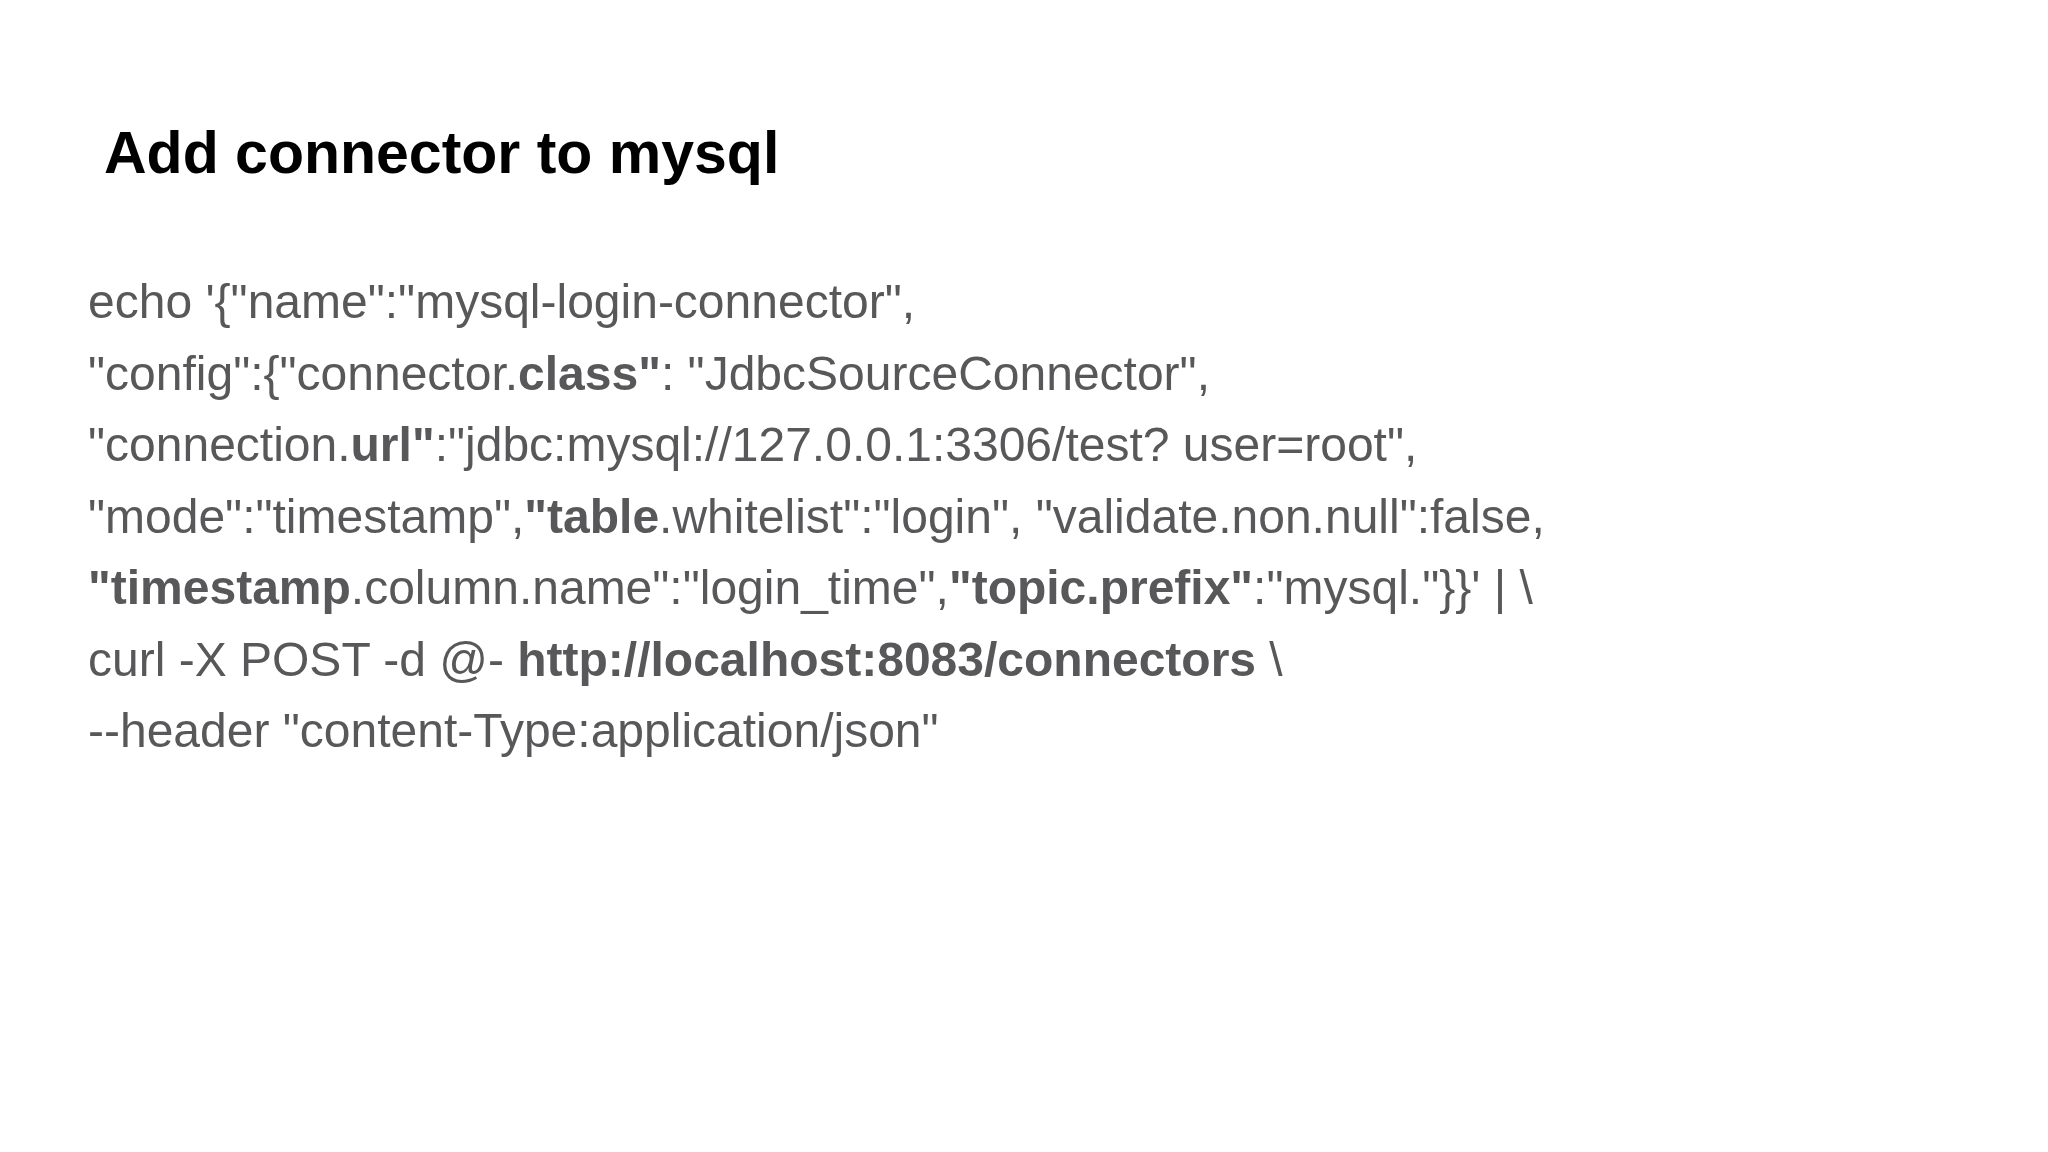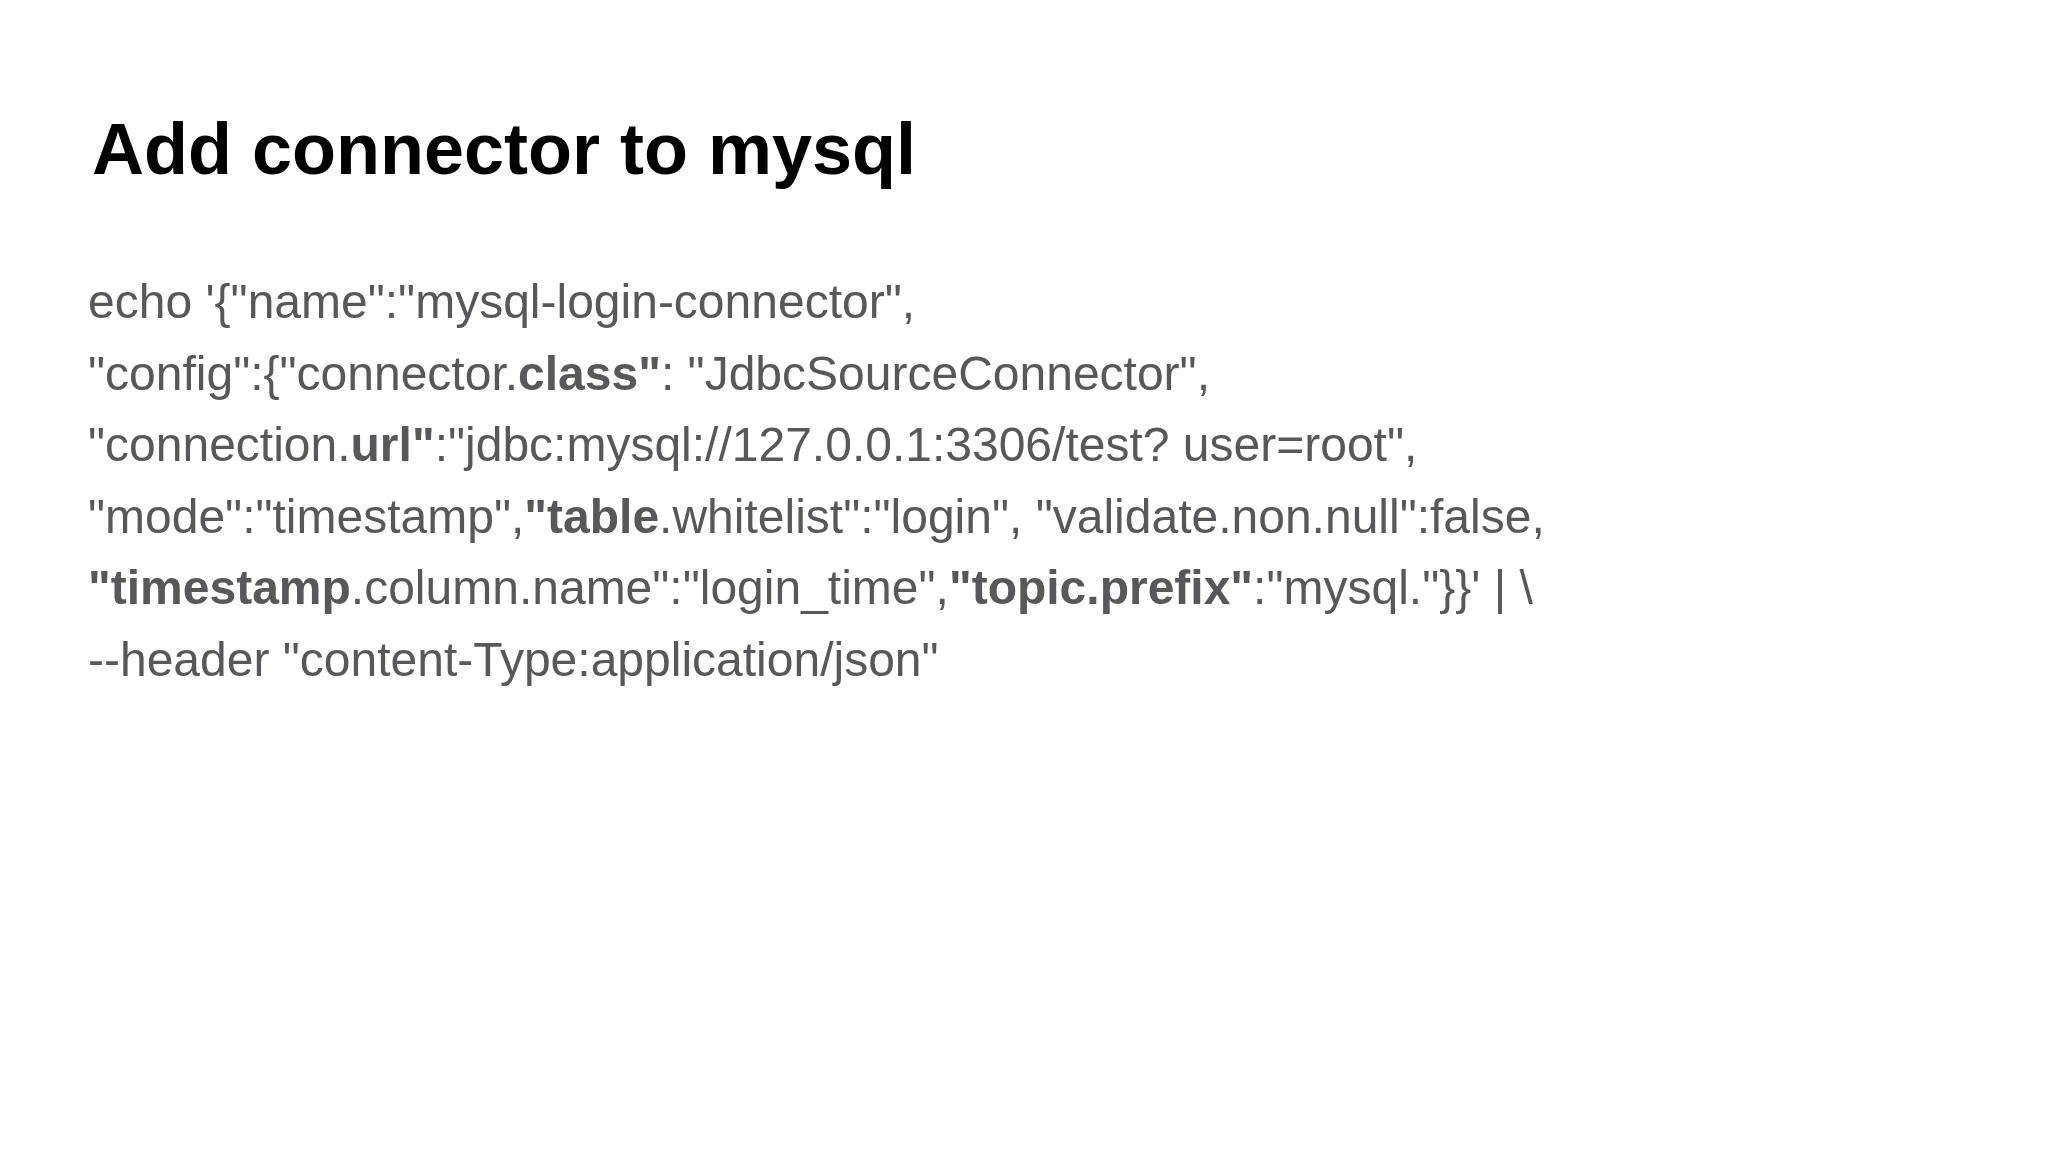--- a/index.html
+++ b/index.html
@@ -13,22 +13,22 @@
   .slide {
     position: relative;
     width: 2048px;
     height: 1152px;
     background: #ffffff;
   }
   .slide-title {
     position: absolute;
     left: 88px;
     top: 104px;
-    margin: 4px;
-    font-size: 72px;
+    margin: 16px;
+    font-size: 59px;
     line-height: 1.15;
     font-weight: 700;
     letter-spacing: 0px;
     white-space: nowrap;
   }
   .command-text {
     position: absolute;
     left: 88px;
     top: 266px;
     width: 1760px;
@@ -47,15 +47,16 @@
 <body>
 
 <div class="slide" style="background: rgb(255, 255, 255);">
   <h1 class="slide-title" style="color: rgb(0, 0, 0);">Add connector to mysql</h1>
   <div class="command-text" style="color: rgb(88, 88, 90);">
       <div class="code-line"><span class="">echo '{"name":"mysql-login-connector",</span></div>
       <div class="code-line"><span class="">"config":{"connector.</span><span class="bold">class"</span><span class="">: "JdbcSourceConnector",</span></div>
       <div class="code-line"><span class="">"connection.</span><span class="bold">url"</span><span class="">:"jdbc:mysql://127.0.0.1:3306/test? user=root",</span></div>
       <div class="code-line"><span class="">"mode":"timestamp",</span><span class="bold">"table</span><span class="">.whitelist":"login", "validate.non.null":false,</span></div>
       <div class="code-line"><span class="bold">"timestamp</span><span class="">.column.name":"login_time",</span><span class="bold">"topic.prefix"</span><span class="">:"mysql."}}' | \</span></div>
+      <div class="code-line"><span class="">curl -X POST -d @- </span><span class="bold">http://localhost:8083/connectors</span><span class=""> \</span></div>
       <div class="code-line"><span class="">--header "content-Type:application/json"</span></div>
     </div>
 </div>
 
 </body></html>

